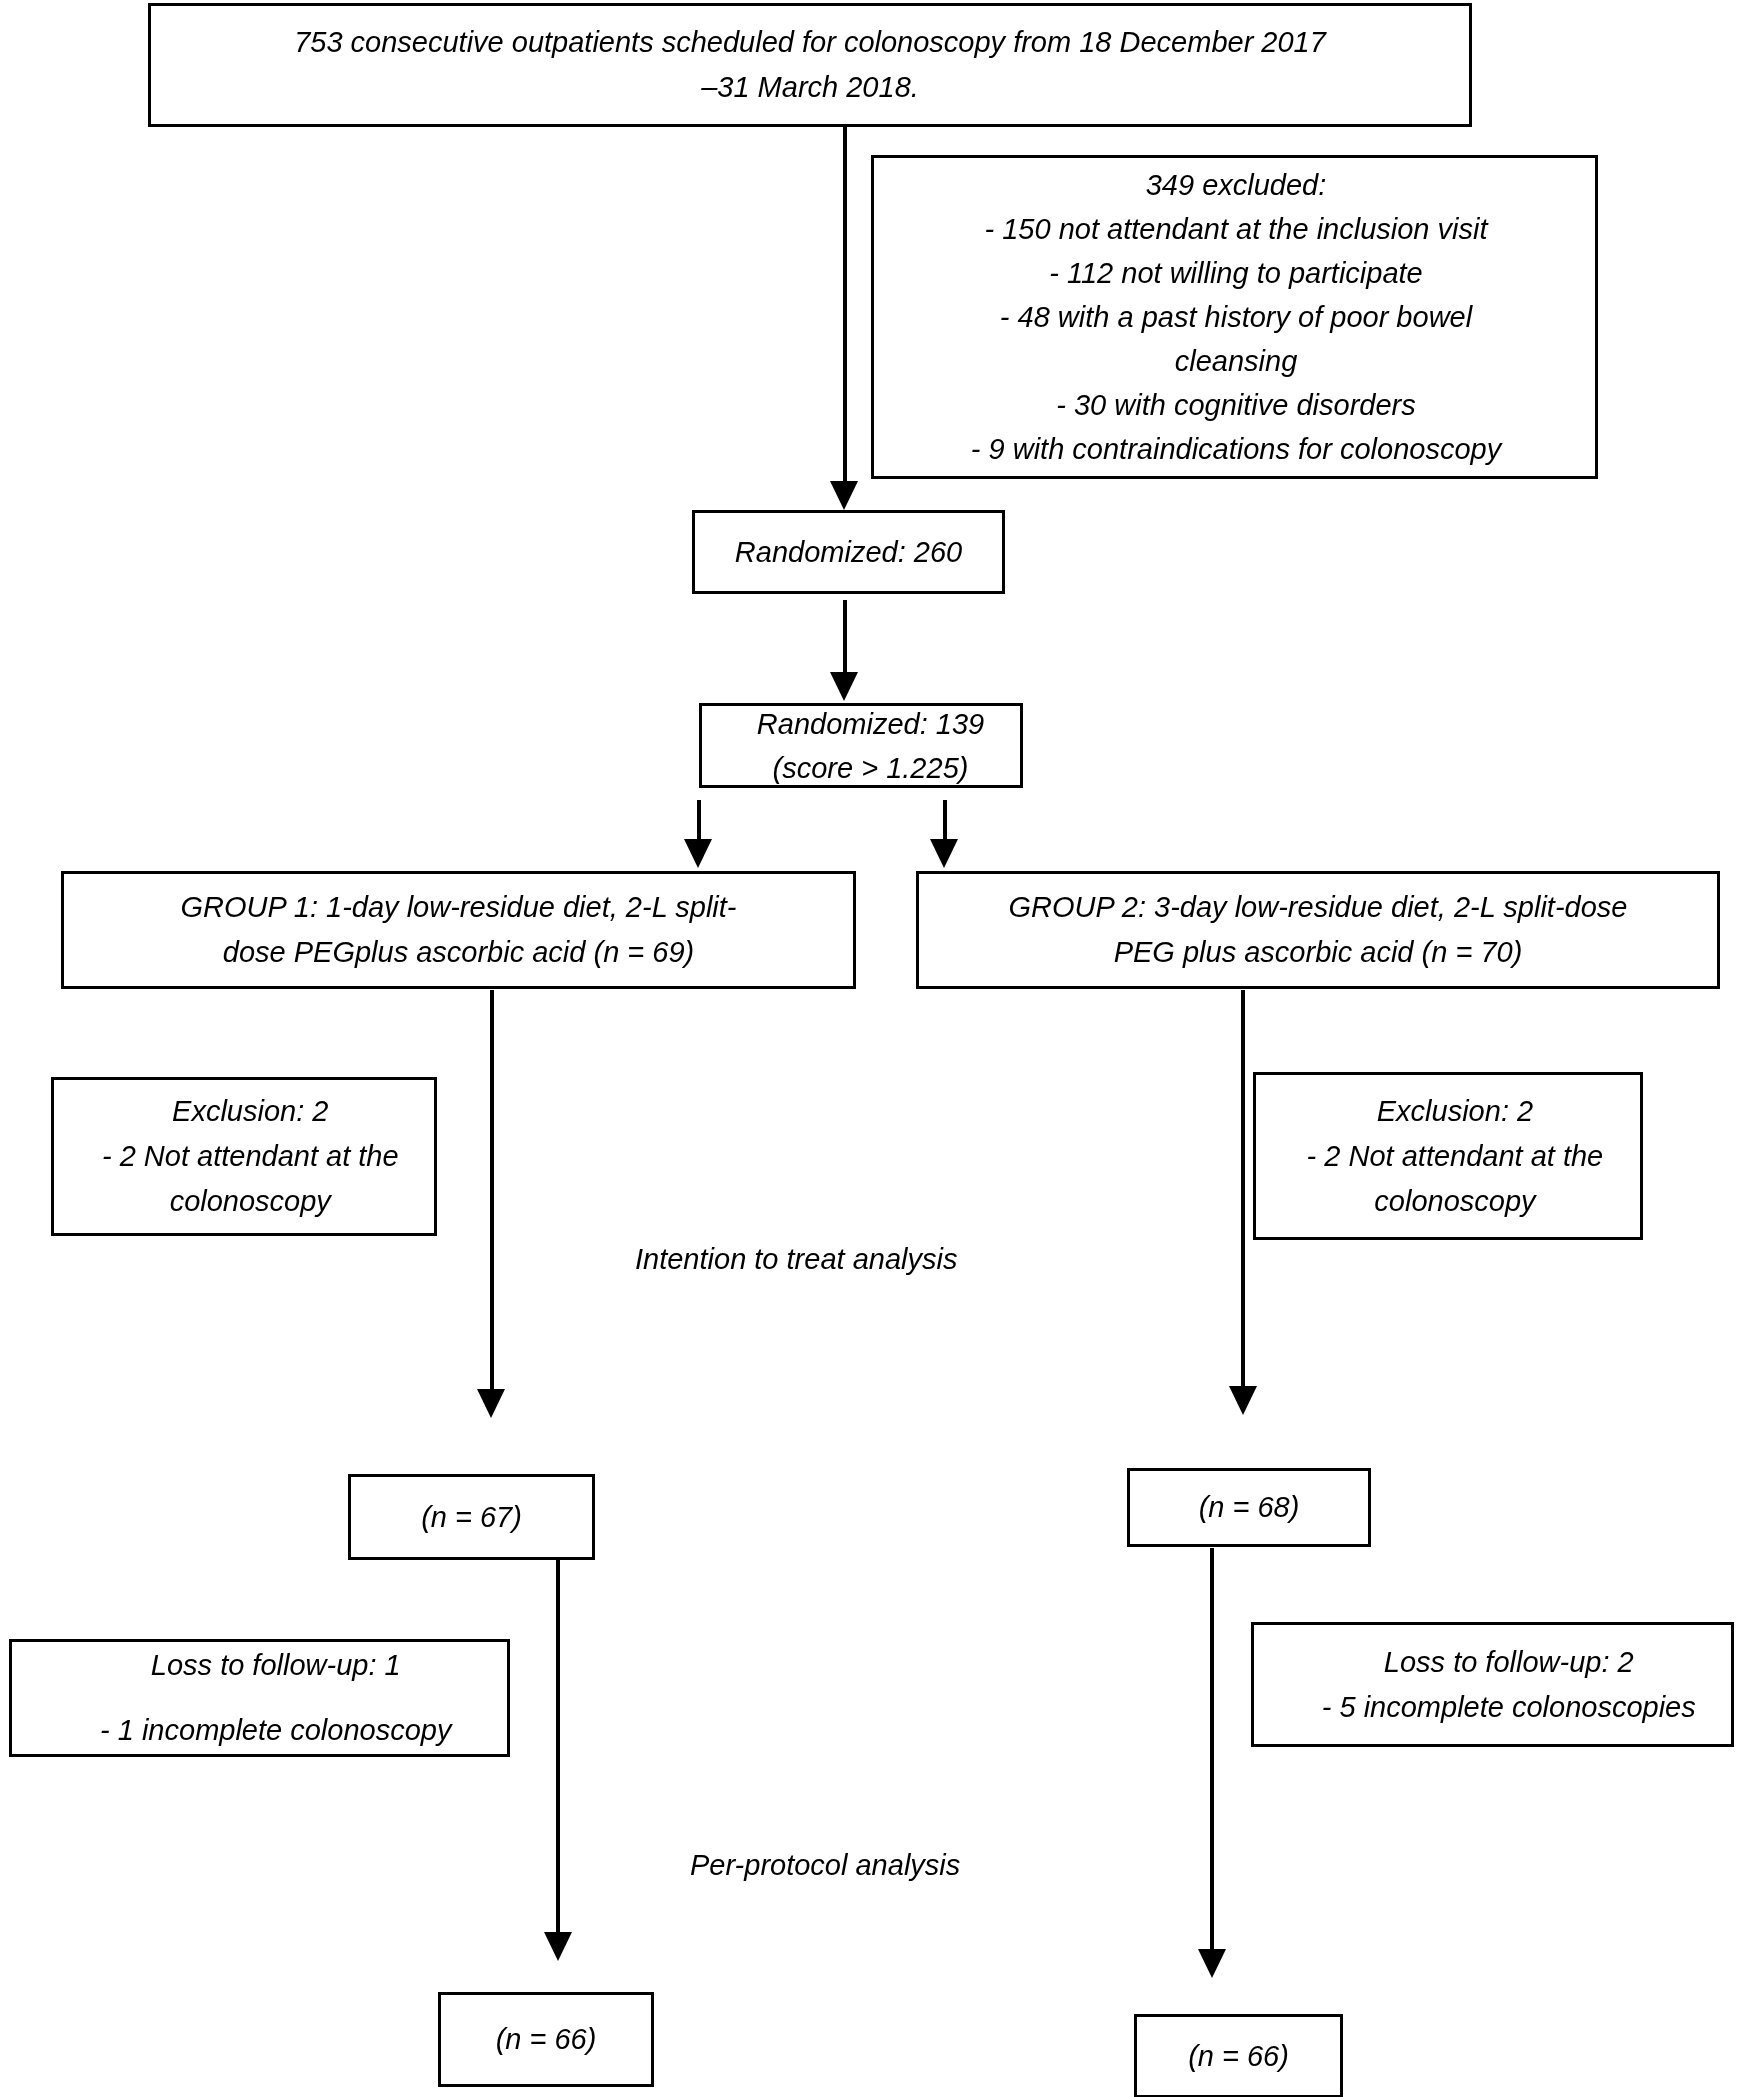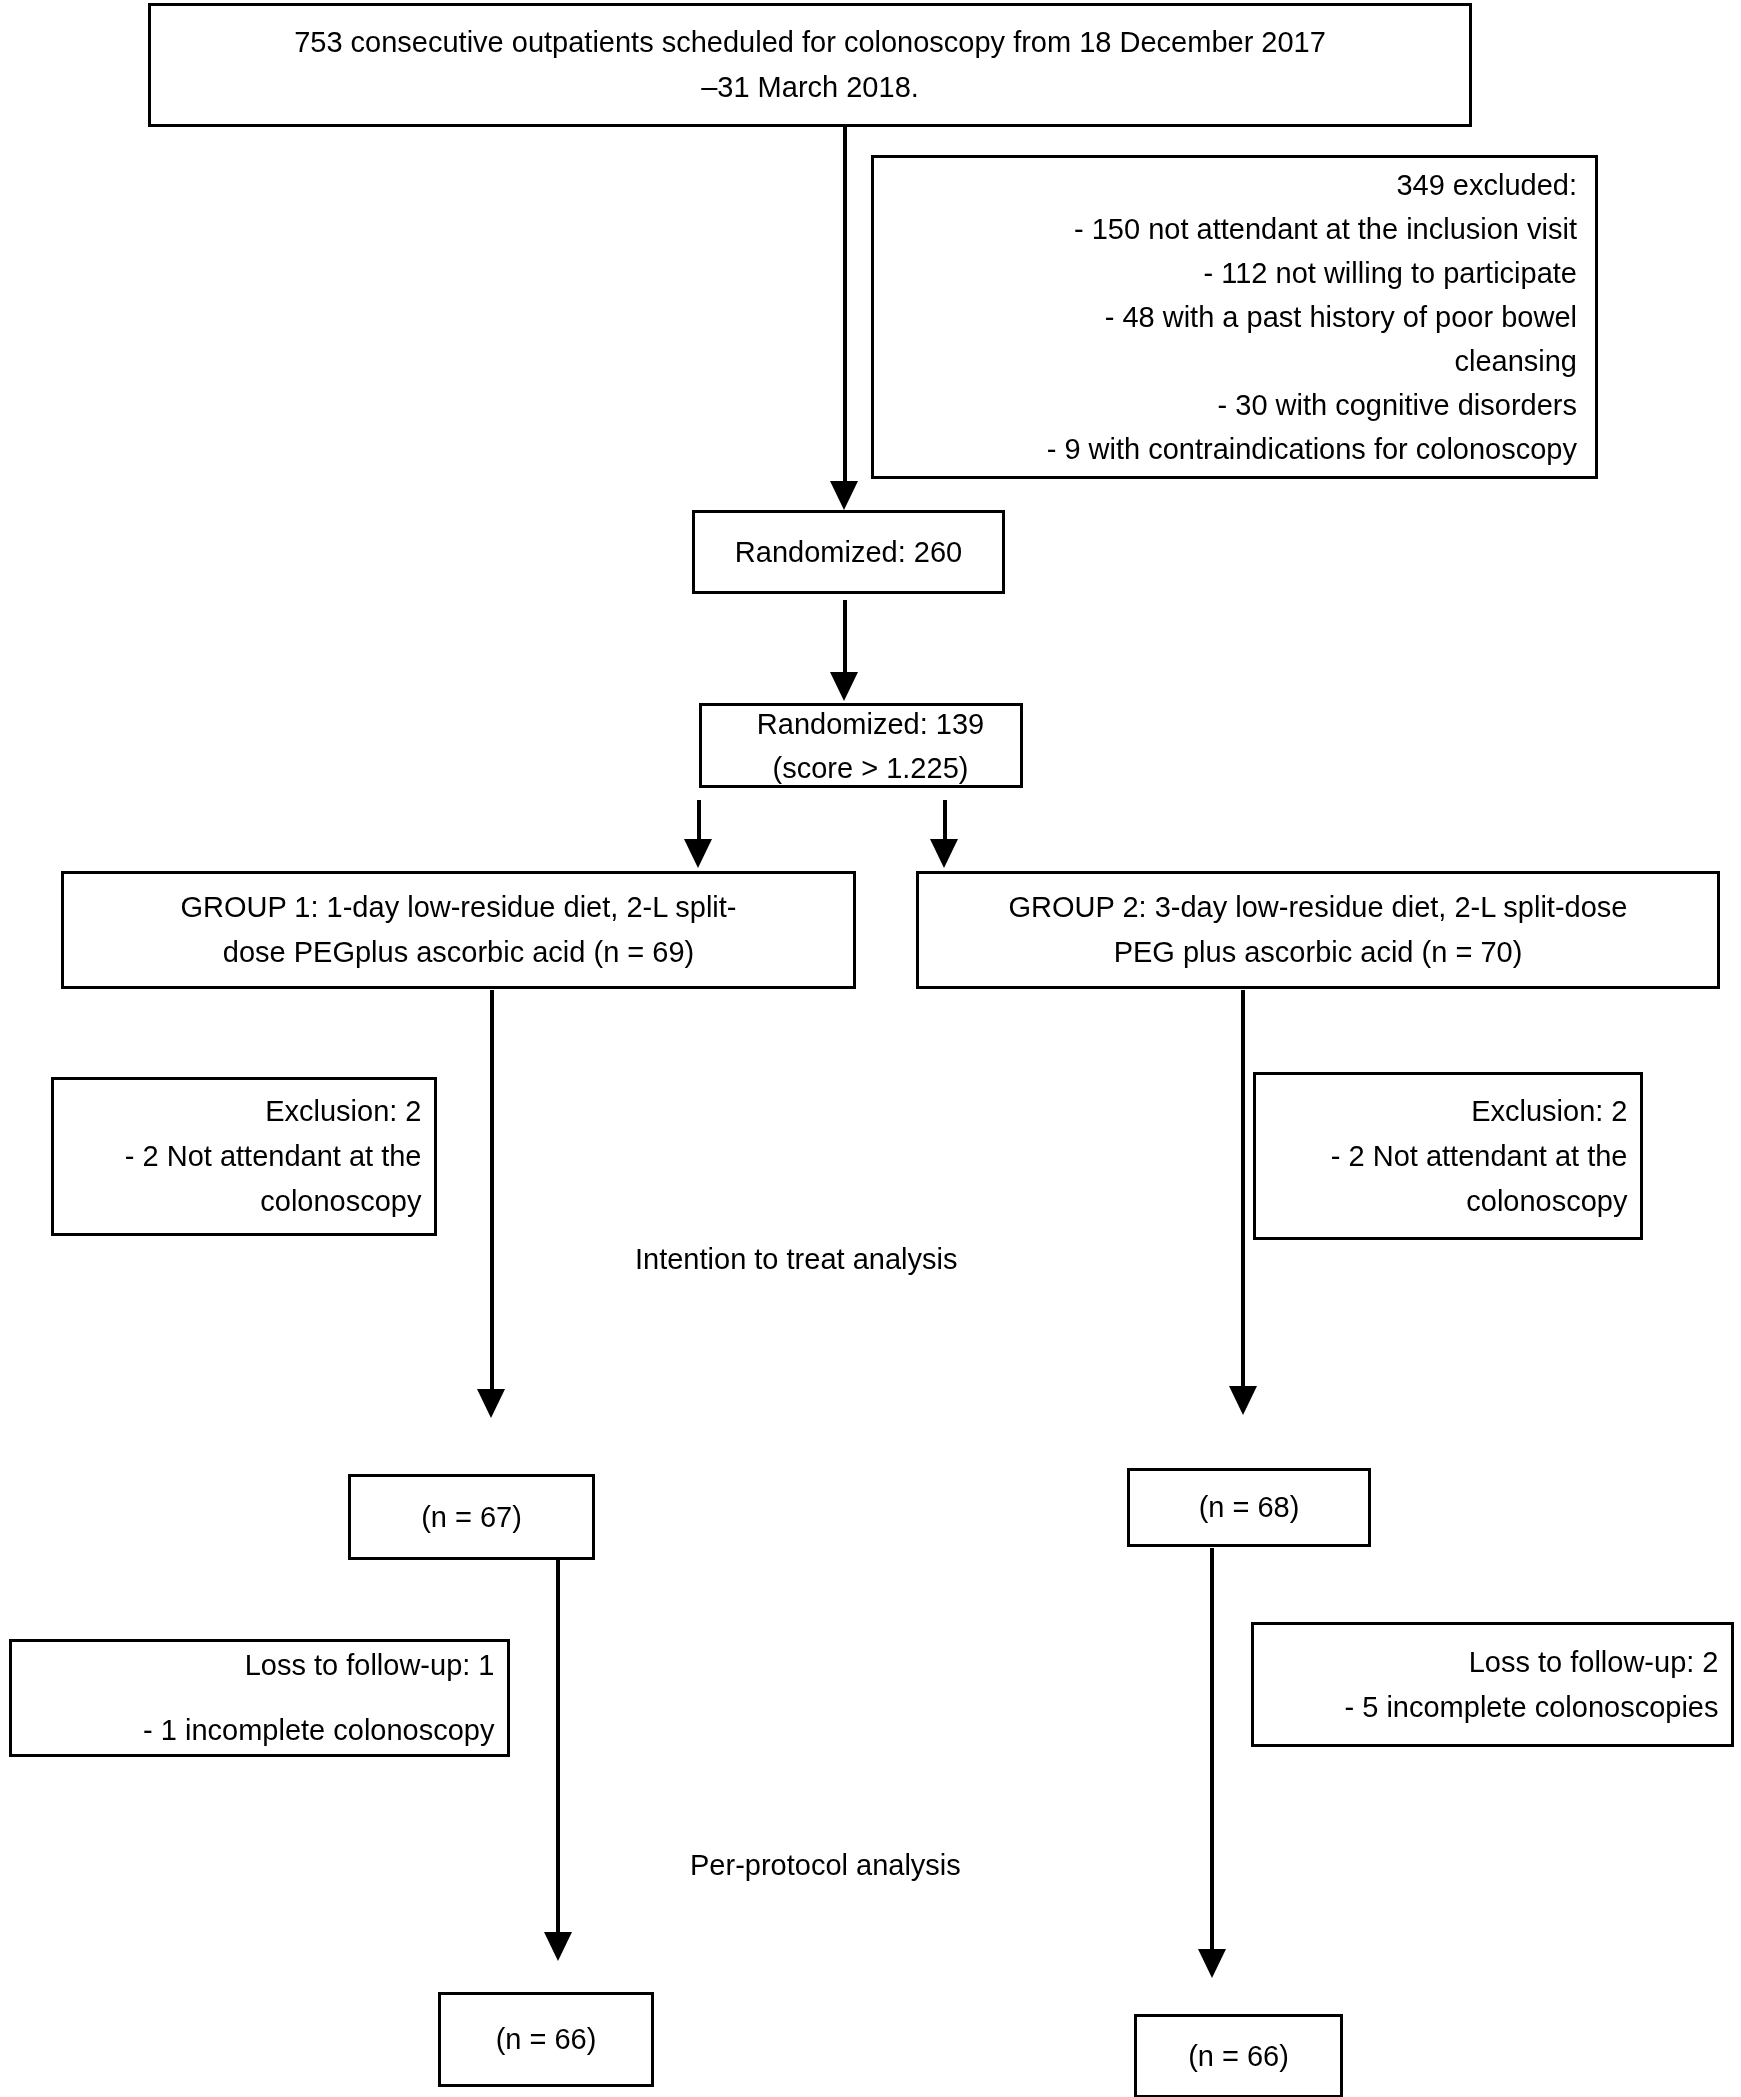--- a/index.html
+++ b/index.html
@@ -3,40 +3,41 @@
 <meta charset="utf-8">
 <style>
   html, body { margin: 0; padding: 0; background: #ffffff; }
   #canvas {
     position: relative;
     width: 1742px;
     height: 2097px;
     background: #ffffff;
     font-family: "Liberation Sans", sans-serif;
     color: #000000;
+    font-style: italic;
   }
   .box {
     position: absolute;
     border: 3.5px solid #000000;
     background: #ffffff;
     box-sizing: border-box;
     font-size: 29px;
     line-height: 45px;
   }
   .center {
     display: flex;
     flex-direction: column;
     justify-content: center;
     text-align: center;
   }
   .leftalign {
     display: flex;
     flex-direction: column;
     justify-content: center;
-    text-align: right;
+    text-align: center;
   }
   .vline {
     position: absolute;
     width: 4.2px;
     background: #000000;
   }
   .arrowhead {
     position: absolute;
     width: 0;
     height: 0;

